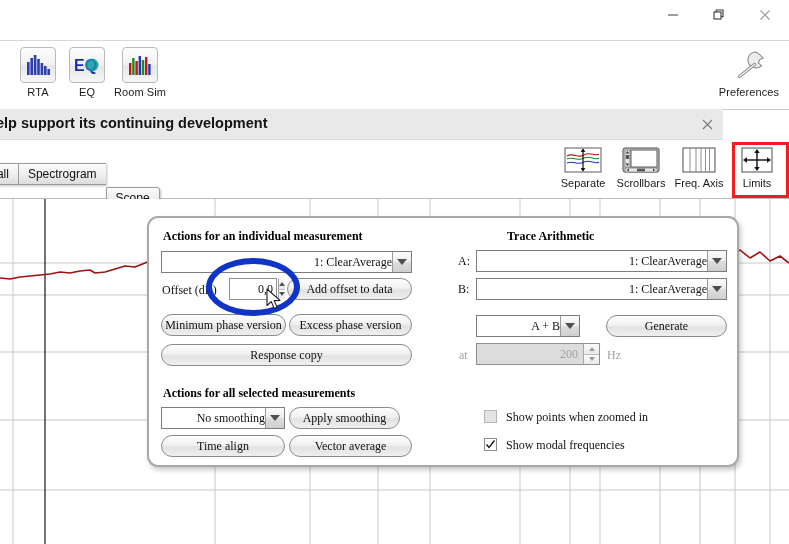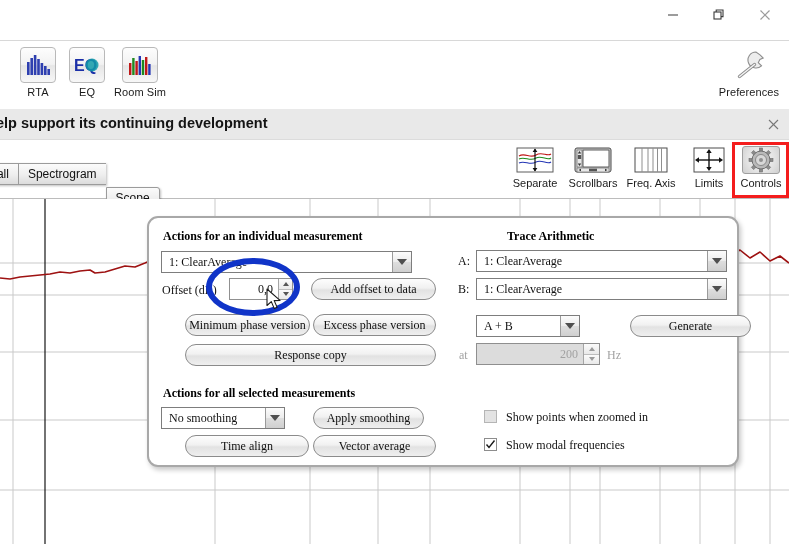--- a/index.html
+++ b/index.html
@@ -55,21 +55,21 @@
     white-space: nowrap; letter-spacing: .1px;
   }
   #tb-rta { left: 6px; }
   #tb-eq  { left: 55px; }
   #tb-roomsim { left: 100px; width: 80px; }
   #tb-prefs { left: 712px; width: 74px; }
   #tb-prefs .tbicon { border: none; background: none; }
 
   
   .notifbar {
-    position: absolute; left: 0; top: 109px; width: 789px; height: 30px;
+    position: absolute; left: 0; top: 109px; width: 723px; height: 30px;
     background: #e9e9e9;
     border-bottom: 1px solid #dcdcdc;
   }
   .notiftext {
     position: absolute; left: -4px; top: 6px;
     font-size: 14.5px; font-weight: bold; color: #141414;
     white-space: nowrap;
   }
   .notifclose {
     position: absolute; right: 8px; top: 7px;
@@ -95,21 +95,21 @@
     display: flex; align-items: center;
     font-size: 12px; color: #111;
     background: linear-gradient(180deg,#fbfbfb 0%,#eeeeee 55%,#dcdcdc 100%);
     border: 1px solid #9b9b9b;
     border-right: none;
     white-space: nowrap;
   }
   .tab:last-child { border-right: 1px solid #9b9b9b; border-radius: 0 3px 3px 0; margin-top: 24px; }
 
   .viewbtn {
-    position: absolute; top: 6px; text-align: center; width: 58px;
+    position: absolute; top: 6px; text-align: center; width: 58px; margin-left: 48px;
   }
   .viewicon {
     width: 38px; height: 28px; margin: 0 auto;
     box-sizing: border-box;
     display: flex; align-items: center; justify-content: center;
   }
   .viewlabel { font-size: 11px; color: #1b1b1b; margin-top: 3px; white-space: nowrap; }
   #vb-separate  { left: 506px; }
   #vb-scrollbars{ left: 564px; }
   #vb-freqaxis  { left: 622px; }
@@ -152,21 +152,21 @@
   .flabel.dim { color: #a2a2a2; }
 
   
   .combo {
     position: absolute; height: 22px; box-sizing: border-box;
     border: 1px solid #7d7d7d; background: #ffffff;
     display: flex; align-items: center;
   }
   .combo .ctext {
     flex: 1; padding-left: 7px; font-size: 12px; color: #111;
-    white-space: nowrap; overflow: hidden;
+    white-space: nowrap; overflow: hidden; text-align: right;
   }
   .combo .carrow {
     width: 19px; height: 100%;
     background: linear-gradient(180deg,#fcfcfc 0%,#ececec 50%,#dedede 51%,#cfcfcf 100%);
     border-left: 1px solid #9a9a9a;
     display: flex; align-items: center; justify-content: center;
     box-sizing: border-box;
   }
   .carrow i {
     display:block; width:0; height:0;
@@ -175,21 +175,20 @@
   }
 
   
   .btn {
     position: absolute; height: 22px; box-sizing: border-box;
     border: 1px solid #8b8b8b; border-radius: 11px;
     background: linear-gradient(180deg,#fdfdfd 0%,#f1f1f1 45%,#e2e2e2 55%,#efefef 100%);
     font-size: 12px; color: #111;
     display: flex; align-items: center; justify-content: center;
     white-space: nowrap;
-    margin-left: 24px;
   }
 
   
   .spin {
     position: absolute; height: 22px; box-sizing: border-box;
     border: 1px solid #909090; background: #ffffff;
     display: flex; align-items: stretch;
   }
   .spin.disabled { background: #dcdcdc; border-color: #8f8f8f; }
   .spin .svalue {
@@ -455,21 +454,21 @@
 
     <div class="combo" style="left:12px; top:33px; width:251px;">
       <div class="ctext">1: ClearAverage</div>
       <div class="carrow">
           <i></i>
         </div>
     </div>
 
     <div class="flabel" style="left:13px; top:65px;">Offset (dB)</div>
 
-    <div class="spin" style="left:80px; top:60px; width:64px;padding-left:28px;">
+    <div class="spin" style="left:80px; top:60px; width:48px;padding-left:28px;">
       <div class="svalue">0,0</div>
       <div class="sbtns">
         <div class="sb up">
             <i></i>
           </div>
         <div class="sb dn">
             <i></i>
           </div>
       </div>
     </div>

